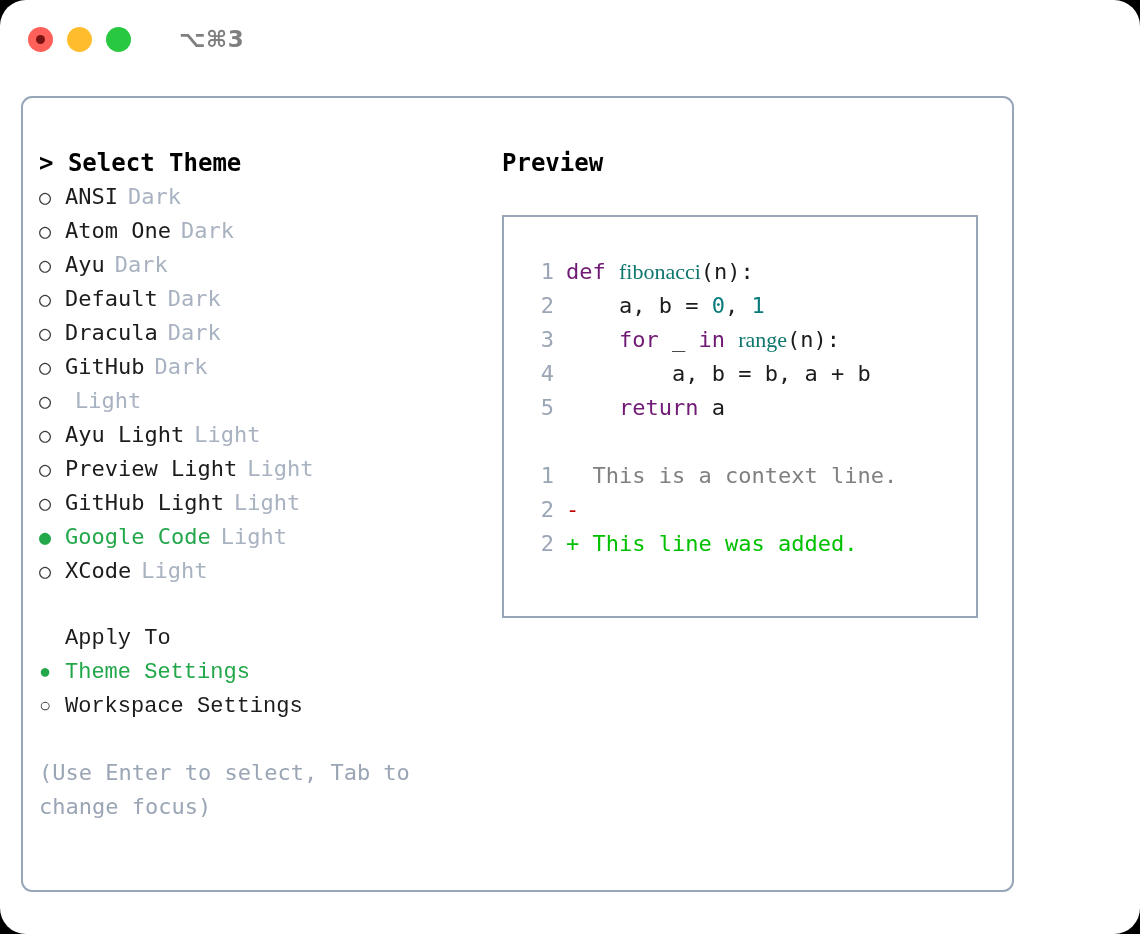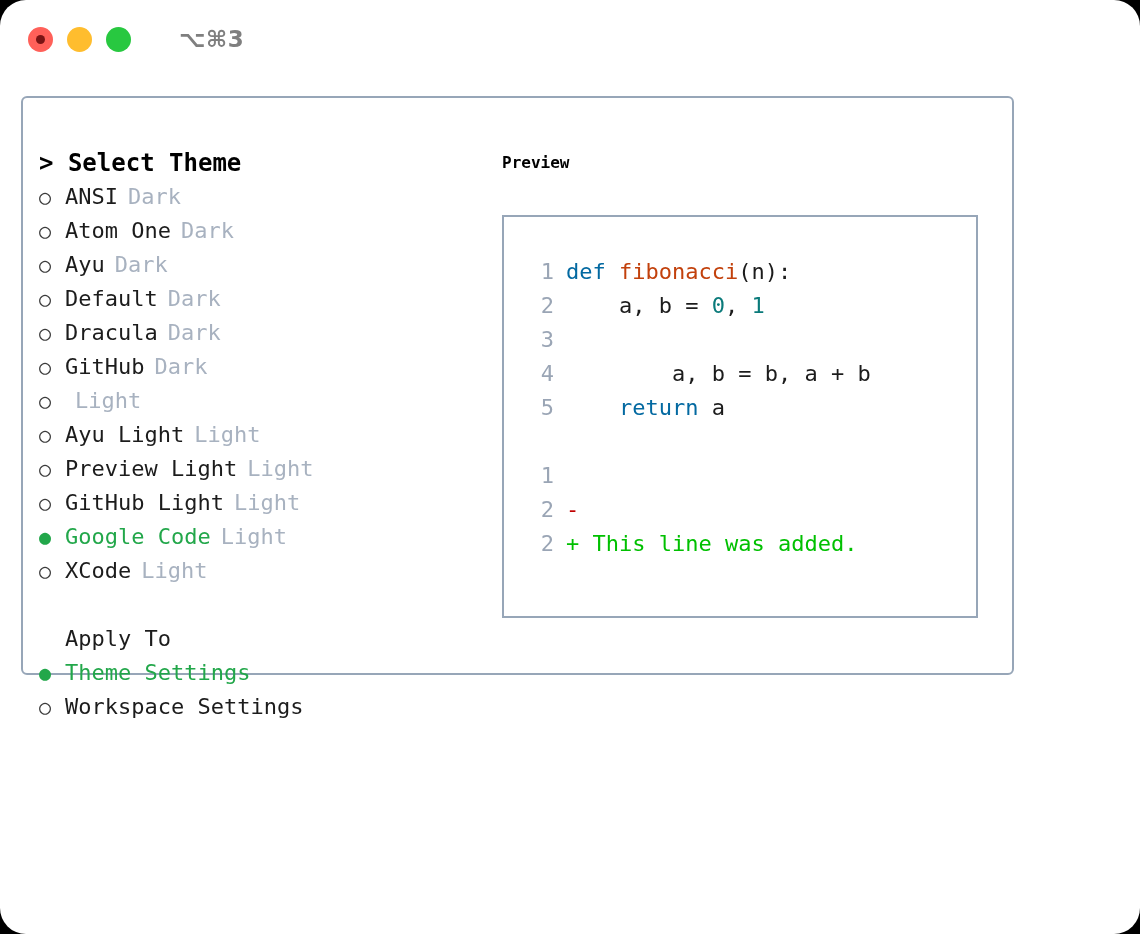--- a/index.html
+++ b/index.html
@@ -66,23 +66,23 @@
     letter-spacing: 0.5px;
     font-family: "DejaVu Sans", "Liberation Sans", sans-serif;
   }
 
   
   .main-panel {
     position: absolute;
     left: 21px;
     top: 96px;
     width: 993px;
-    height: 579px;
+    height: 796px;
     border: 2px solid #97a6b8;
-    border-radius: 6px;
+    border-radius: 11px;
     box-sizing: border-box;
     background: #ffffff;
   }
 
   .columns {
     position: absolute;
     left: 0;
     top: 0;
     width: 100%;
     height: 100%;
@@ -113,21 +113,21 @@
     width: 26px;
     flex: 0 0 26px;
     color: #3b3b3b;
     font-size: 20px;
   }
   .bullet.selected { color: #22a74a; }
   .opt-label  { color: #1c1c1c; text-align: right; }
   .opt-label.selected { color: #22a74a; }
   .opt-badge  { color: #a8b2c0; margin-left: 10px; }
 
-  .apply-block { margin-top: 34px; }
+  .apply-block { margin-top: 34px; font-family: Liberation Mono, monospace; }
   .apply-title {
     font-size: 22px;
     color: #1c1c1c;
     line-height: 34px;
     padding-left: 26px;
     white-space: pre;
   }
   .hint {
     margin-top: 32px;
     font-size: 22px;
@@ -137,21 +137,21 @@
   }
 
   
   .right-col {
     position: absolute;
     left: 479px;
     top: 48px;
     width: 490px;
   }
   .preview-title {
-    font-size: 16px;
+    font-size: 24px;
     font-weight: bold;
     color: #000000;
     line-height: 34px;
   }
   .code-panel {
     margin-top: 35px;
     width: 476px;
     height: 403px;
     border: 2px solid #97a6b8;
     box-sizing: border-box;
@@ -167,22 +167,22 @@
   }
   .lineno {
     width: 34px;
     flex: 0 0 34px;
     text-align: right;
     color: #9aa5b5;
     margin-right: 12px;
   }
   .blank-line { height: 34px; }
 
-  .tok-kw  { color: #0369a1; }
-  .tok-fn  { color: #c2410c; }
+  .tok-kw  { color: #701a75; }
+  .tok-fn  { color: #0f766e; font-family: Liberation Serif, serif; }
   .tok-num { color: #0a7a7a; }
   .tok-txt { color: #1c1c1c; }
 
   .diff-ctx { color: #808080; }
   .diff-del { color: #c00000; }
   .diff-add { color: #00c000; }
 </style>
 </head>
 <body>
 
@@ -221,36 +221,37 @@
           </div>
 
         <div class="apply-block">
           <div class="apply-title">Apply To</div>
           <div id="apply-list">
               <div class="opt-row"><span class="bullet selected">●</span><span class="opt-label selected">Theme Settings</span></div>
               <div class="opt-row"><span class="bullet">○</span><span class="opt-label">Workspace Settings</span></div>
             </div>
         </div>
 
+        <div class="hint">(Use Enter to select, Tab to change focus)</div>
       </div>
 
       <div class="right-col">
         <div class="preview-title">Preview</div>
 
         <div class="code-panel">
           <div id="code-block">
               <div class="code-line"><span class="lineno">1</span><span><span class="tok-kw">def </span><span class="tok-fn">fibonacci</span><span class="tok-txt">(n):</span></span></div>
               <div class="code-line"><span class="lineno">2</span><span><span class="tok-txt">    a, b = </span><span class="tok-num">0</span><span class="tok-txt">, </span><span class="tok-num">1</span></span></div>
-              <div class="code-line"><span class="lineno">3</span></div>
+              <div class="code-line"><span class="lineno">3</span><span><span class="tok-kw">    for </span><span class="tok-txt">_ </span><span class="tok-kw">in </span><span class="tok-fn">range</span><span class="tok-txt">(n):</span></span></div>
               <div class="code-line"><span class="lineno">4</span><span><span class="tok-txt">        a, b = b, a + b</span></span></div>
               <div class="code-line"><span class="lineno">5</span><span><span class="tok-kw">    return </span><span class="tok-txt">a</span></span></div>
             </div>
           <div class="blank-line"></div>
           <div id="diff-block">
-              <div class="code-line"><span class="lineno">1</span><span class="diff-ctx"> </span></div>
+              <div class="code-line"><span class="lineno">1</span><span class="diff-ctx"> </span><span class="diff-ctx"> This is a context line.</span></div>
               <div class="code-line"><span class="lineno">2</span><span class="diff-del">-</span></div>
               <div class="code-line"><span class="lineno">2</span><span class="diff-add">+</span><span class="diff-add"> This line was added.</span></div>
             </div>
         </div>
       </div>
 
     </div>
   </div>
 </div>
 

